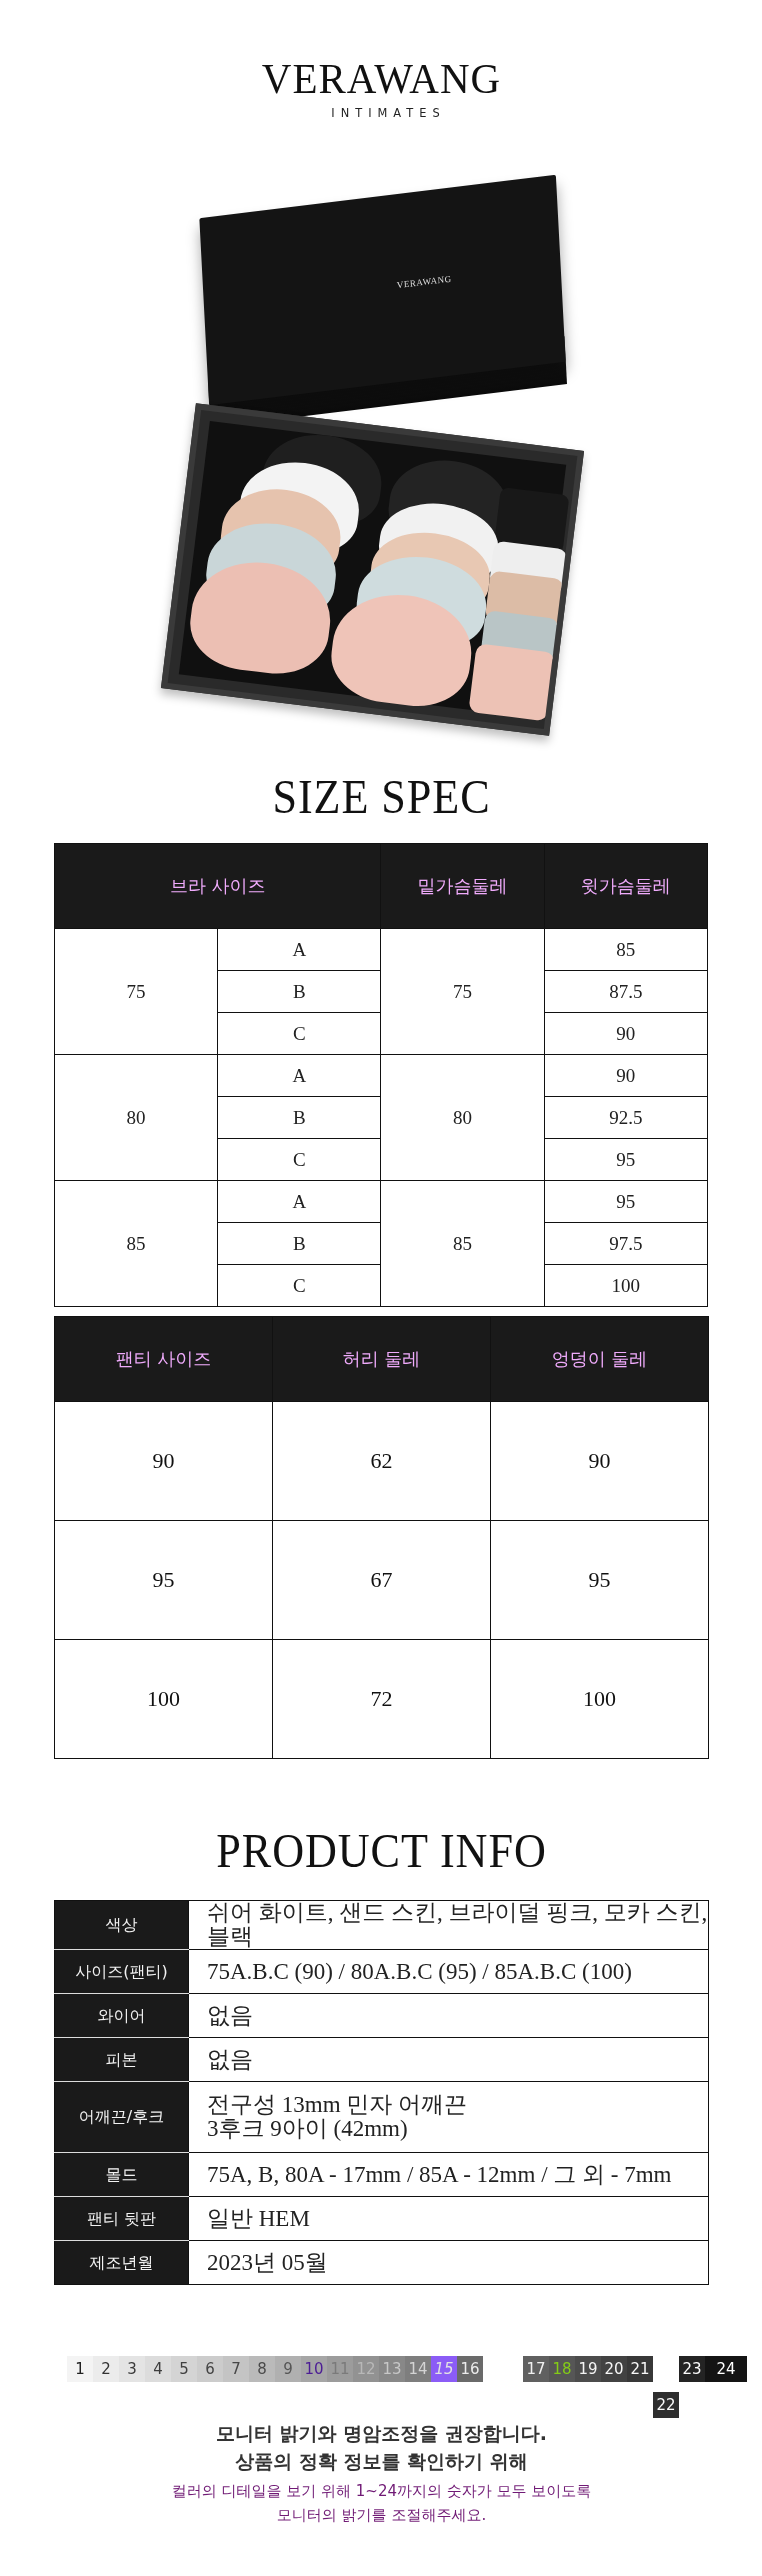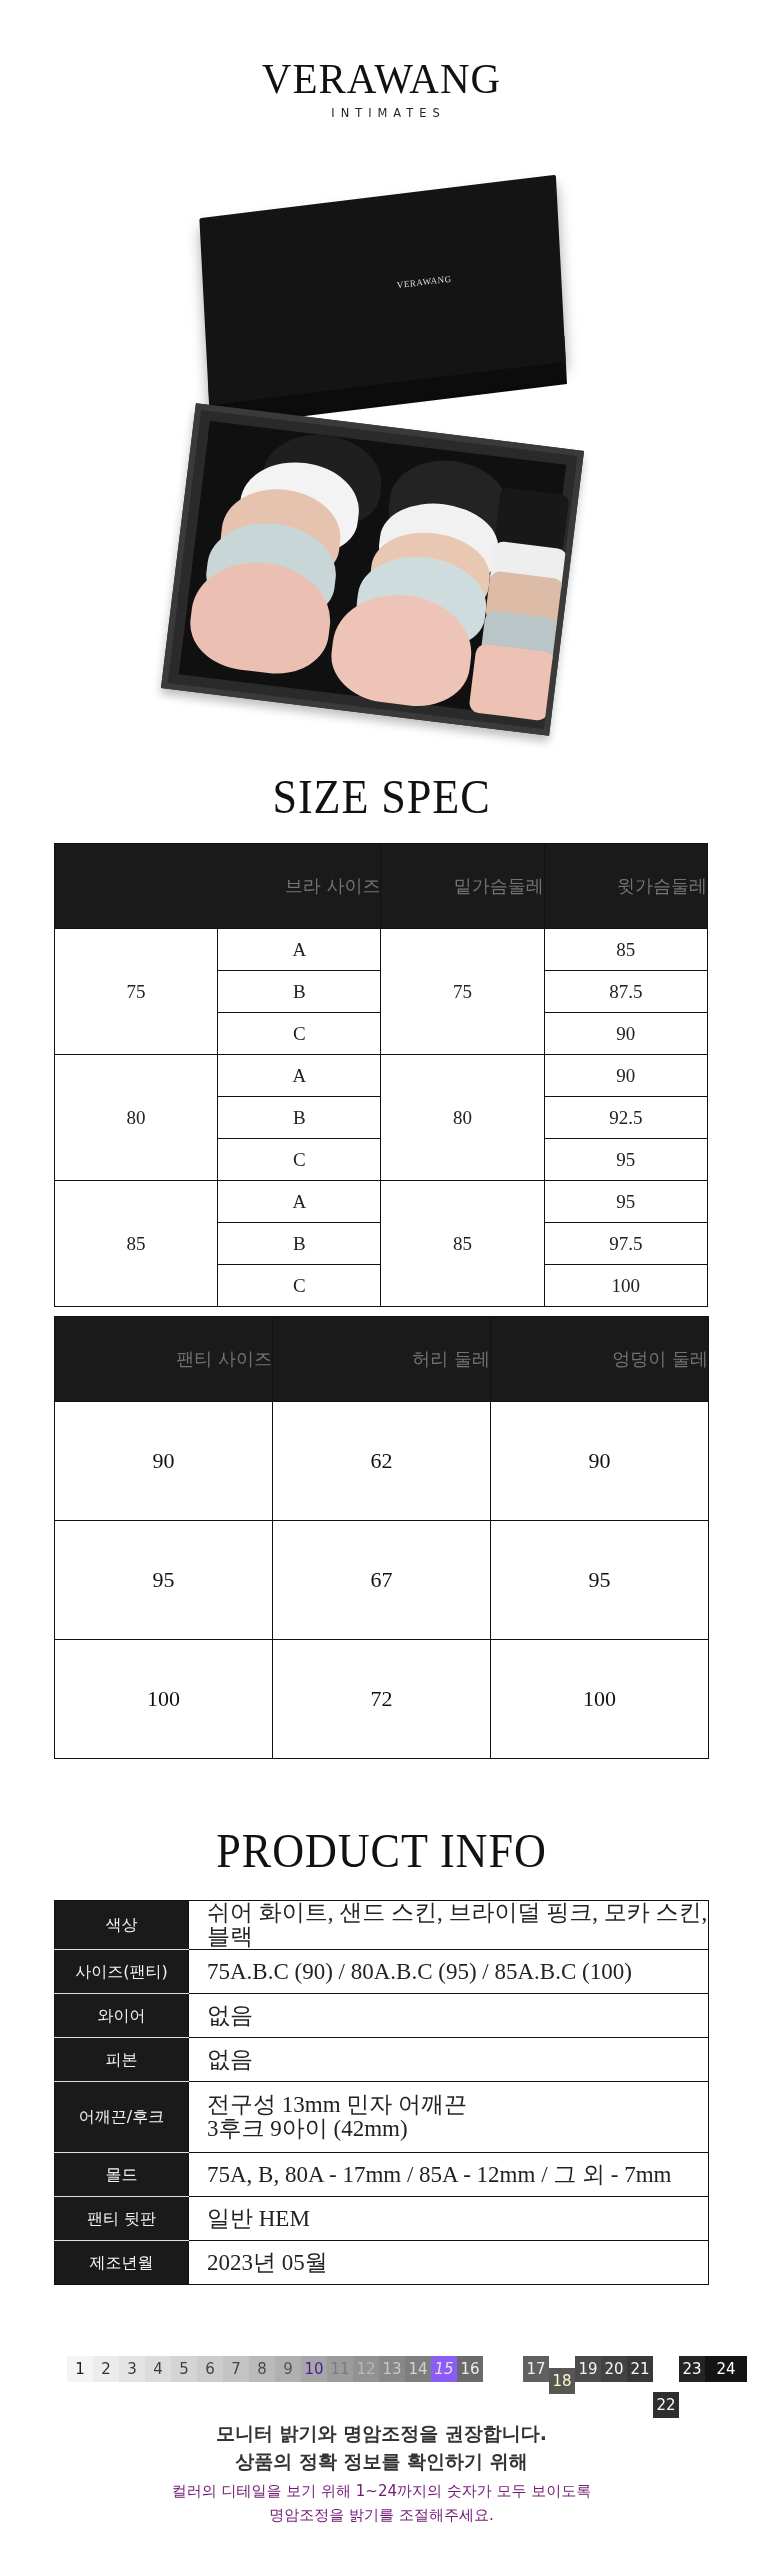--- a/index.html
+++ b/index.html
@@ -40,21 +40,21 @@
 
   
   .section-title { position: absolute; left: 0; width: 763px; text-align: center; font-family: "Liberation Serif", "DejaVu Serif", serif;
     font-weight: 400; color: #111; letter-spacing: 1px; transform: scaleX(0.92); }
   .title-size { top: 771px; font-size: 48px; line-height: 52px; }
   .title-info { top: 1825px; font-size: 48px; line-height: 52px; }
 
   
   table { border-collapse: collapse; position: absolute; table-layout: fixed; }
   td, th { border: 1.5px solid #111; text-align: center; vertical-align: middle; font-family: "Liberation Serif", "DejaVu Serif", serif; }
-  th { background: #1a1a1a; color: #737373; font-weight: 400; font-family: "DejaVu Sans", sans-serif; font-size: 18px; text-align: right; }
+  th { background: #1a1a1a; color: #f0abfc; font-weight: 400; font-family: "DejaVu Sans", sans-serif; font-size: 18px; }
 
   .bra-table { left: 54px; top: 843px; width: 654px; }
   .bra-table th { height: 85px; }
   .bra-table td { height: 42px; font-size: 19px; color: #222; }
 
   .panty-table { left: 54px; top: 1316px; width: 654px; }
   .panty-table th { height: 85px; }
   .panty-table td { height: 119px; font-size: 22px; color: #111; }
   .panty-table td.first { font-size: 22px; }
 
@@ -258,28 +258,28 @@
     <div class="scale-cell" style="width: 26px; background: rgb(186, 186, 186); color: rgb(74, 74, 74);">8</div>
     <div class="scale-cell" style="width: 26px; background: rgb(176, 176, 176); color: rgb(85, 85, 85);">9</div>
     <div class="scale-cell" style="width: 26px; background: rgb(166, 166, 166); color: #4c1d95;">10</div>
     <div class="scale-cell" style="width: 26px; background: rgb(156, 156, 156); color: rgb(122, 122, 122);">11</div>
     <div class="scale-cell" style="width: 26px; background: rgb(146, 146, 146); color: rgb(184, 184, 184);">12</div>
     <div class="scale-cell" style="width: 26px; background: rgb(136, 136, 136); color: rgb(200, 200, 200);">13</div>
     <div class="scale-cell" style="width: 26px; background: rgb(126, 126, 126); color: rgb(212, 212, 212);">14</div>
     <div class="scale-cell" style="width: 26px; background: #8b5cf6; color: rgb(226, 226, 226); font-style: italic;">15</div>
     <div class="scale-cell" style="width: 26px; background: rgb(106, 106, 106); color: rgb(236, 236, 236);">16</div>
     <div class="scale-cell" style="width: 26px; background: rgb(96, 96, 96); color: rgb(240, 240, 240); margin-left: 40px;">17</div>
-    <div class="scale-cell" style="width: 26px; background: rgb(86, 86, 86); color: #fef9c3; margin-top: 12px;">18</div>
+    <div class="scale-cell" style="width: 26px; background: rgb(86, 86, 86); color: #84cc16;">18</div>
     <div class="scale-cell" style="width: 26px; background: rgb(76, 76, 76); color: rgb(244, 244, 244);">19</div>
     <div class="scale-cell" style="width: 26px; background: rgb(66, 66, 66); color: rgb(246, 246, 246);">20</div>
     <div class="scale-cell" style="width: 26px; background: rgb(56, 56, 56); color: rgb(248, 248, 248);">21</div>
     <div class="scale-cell" style="width: 26px; background: rgb(46, 46, 46); color: rgb(250, 250, 250); margin-top: 36px;">22</div>
     <div class="scale-cell" style="width: 26px; background: rgb(36, 36, 36); color: rgb(252, 252, 252);">23</div>
     <div class="scale-cell" style="width: 42px; background: rgb(20, 20, 20); color: rgb(255, 255, 255);">24</div>
   </div>
 
 <div class="notice">
   <div class="notice-strong">모니터 밝기와 명암조정을 권장합니다.</div>
   <div class="notice-strong">상품의 정확 정보를 확인하기 위해</div>
   <div class="notice-light">컬러의 디테일을 보기 위해 1~24까지의 숫자가 모두 보이도록</div>
-  <div class="notice-light" style="margin-top:0">명암조정을 밝기를 조절해주세요.</div>
+  <div class="notice-light" style="margin-top:0">모니터의 밝기를 조절해주세요.</div>
 </div>
 
 
 </body></html>

